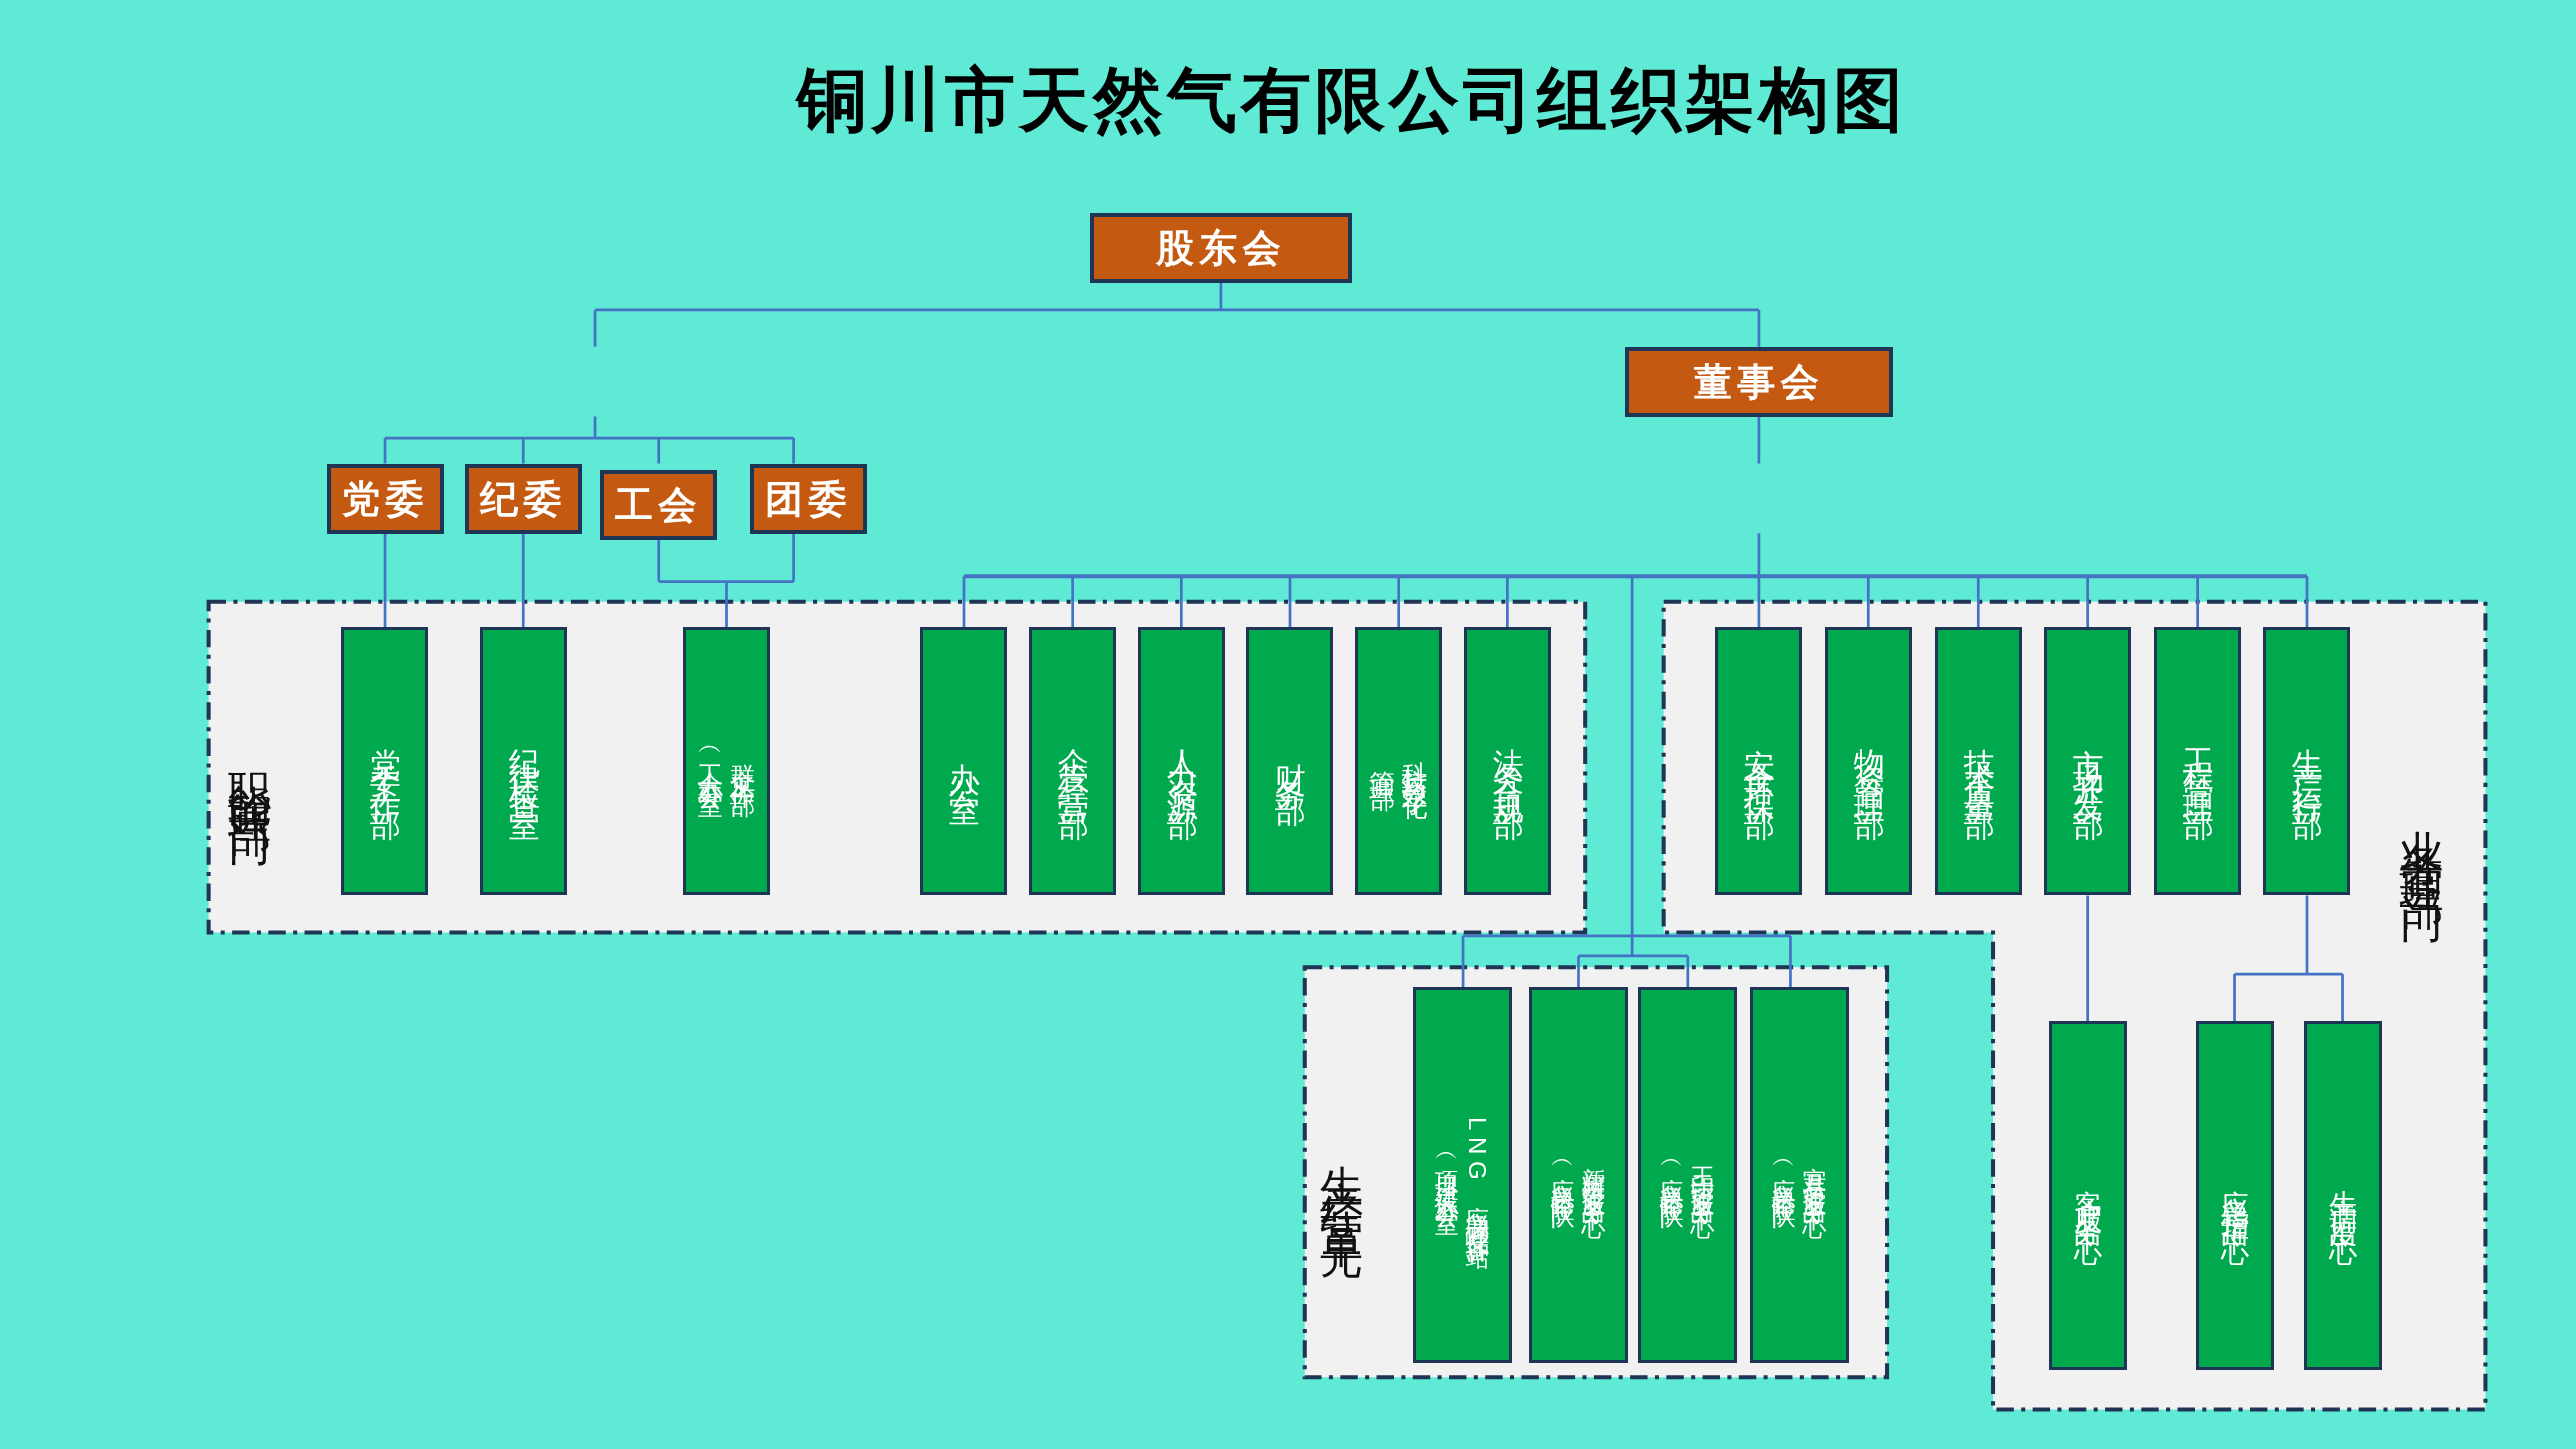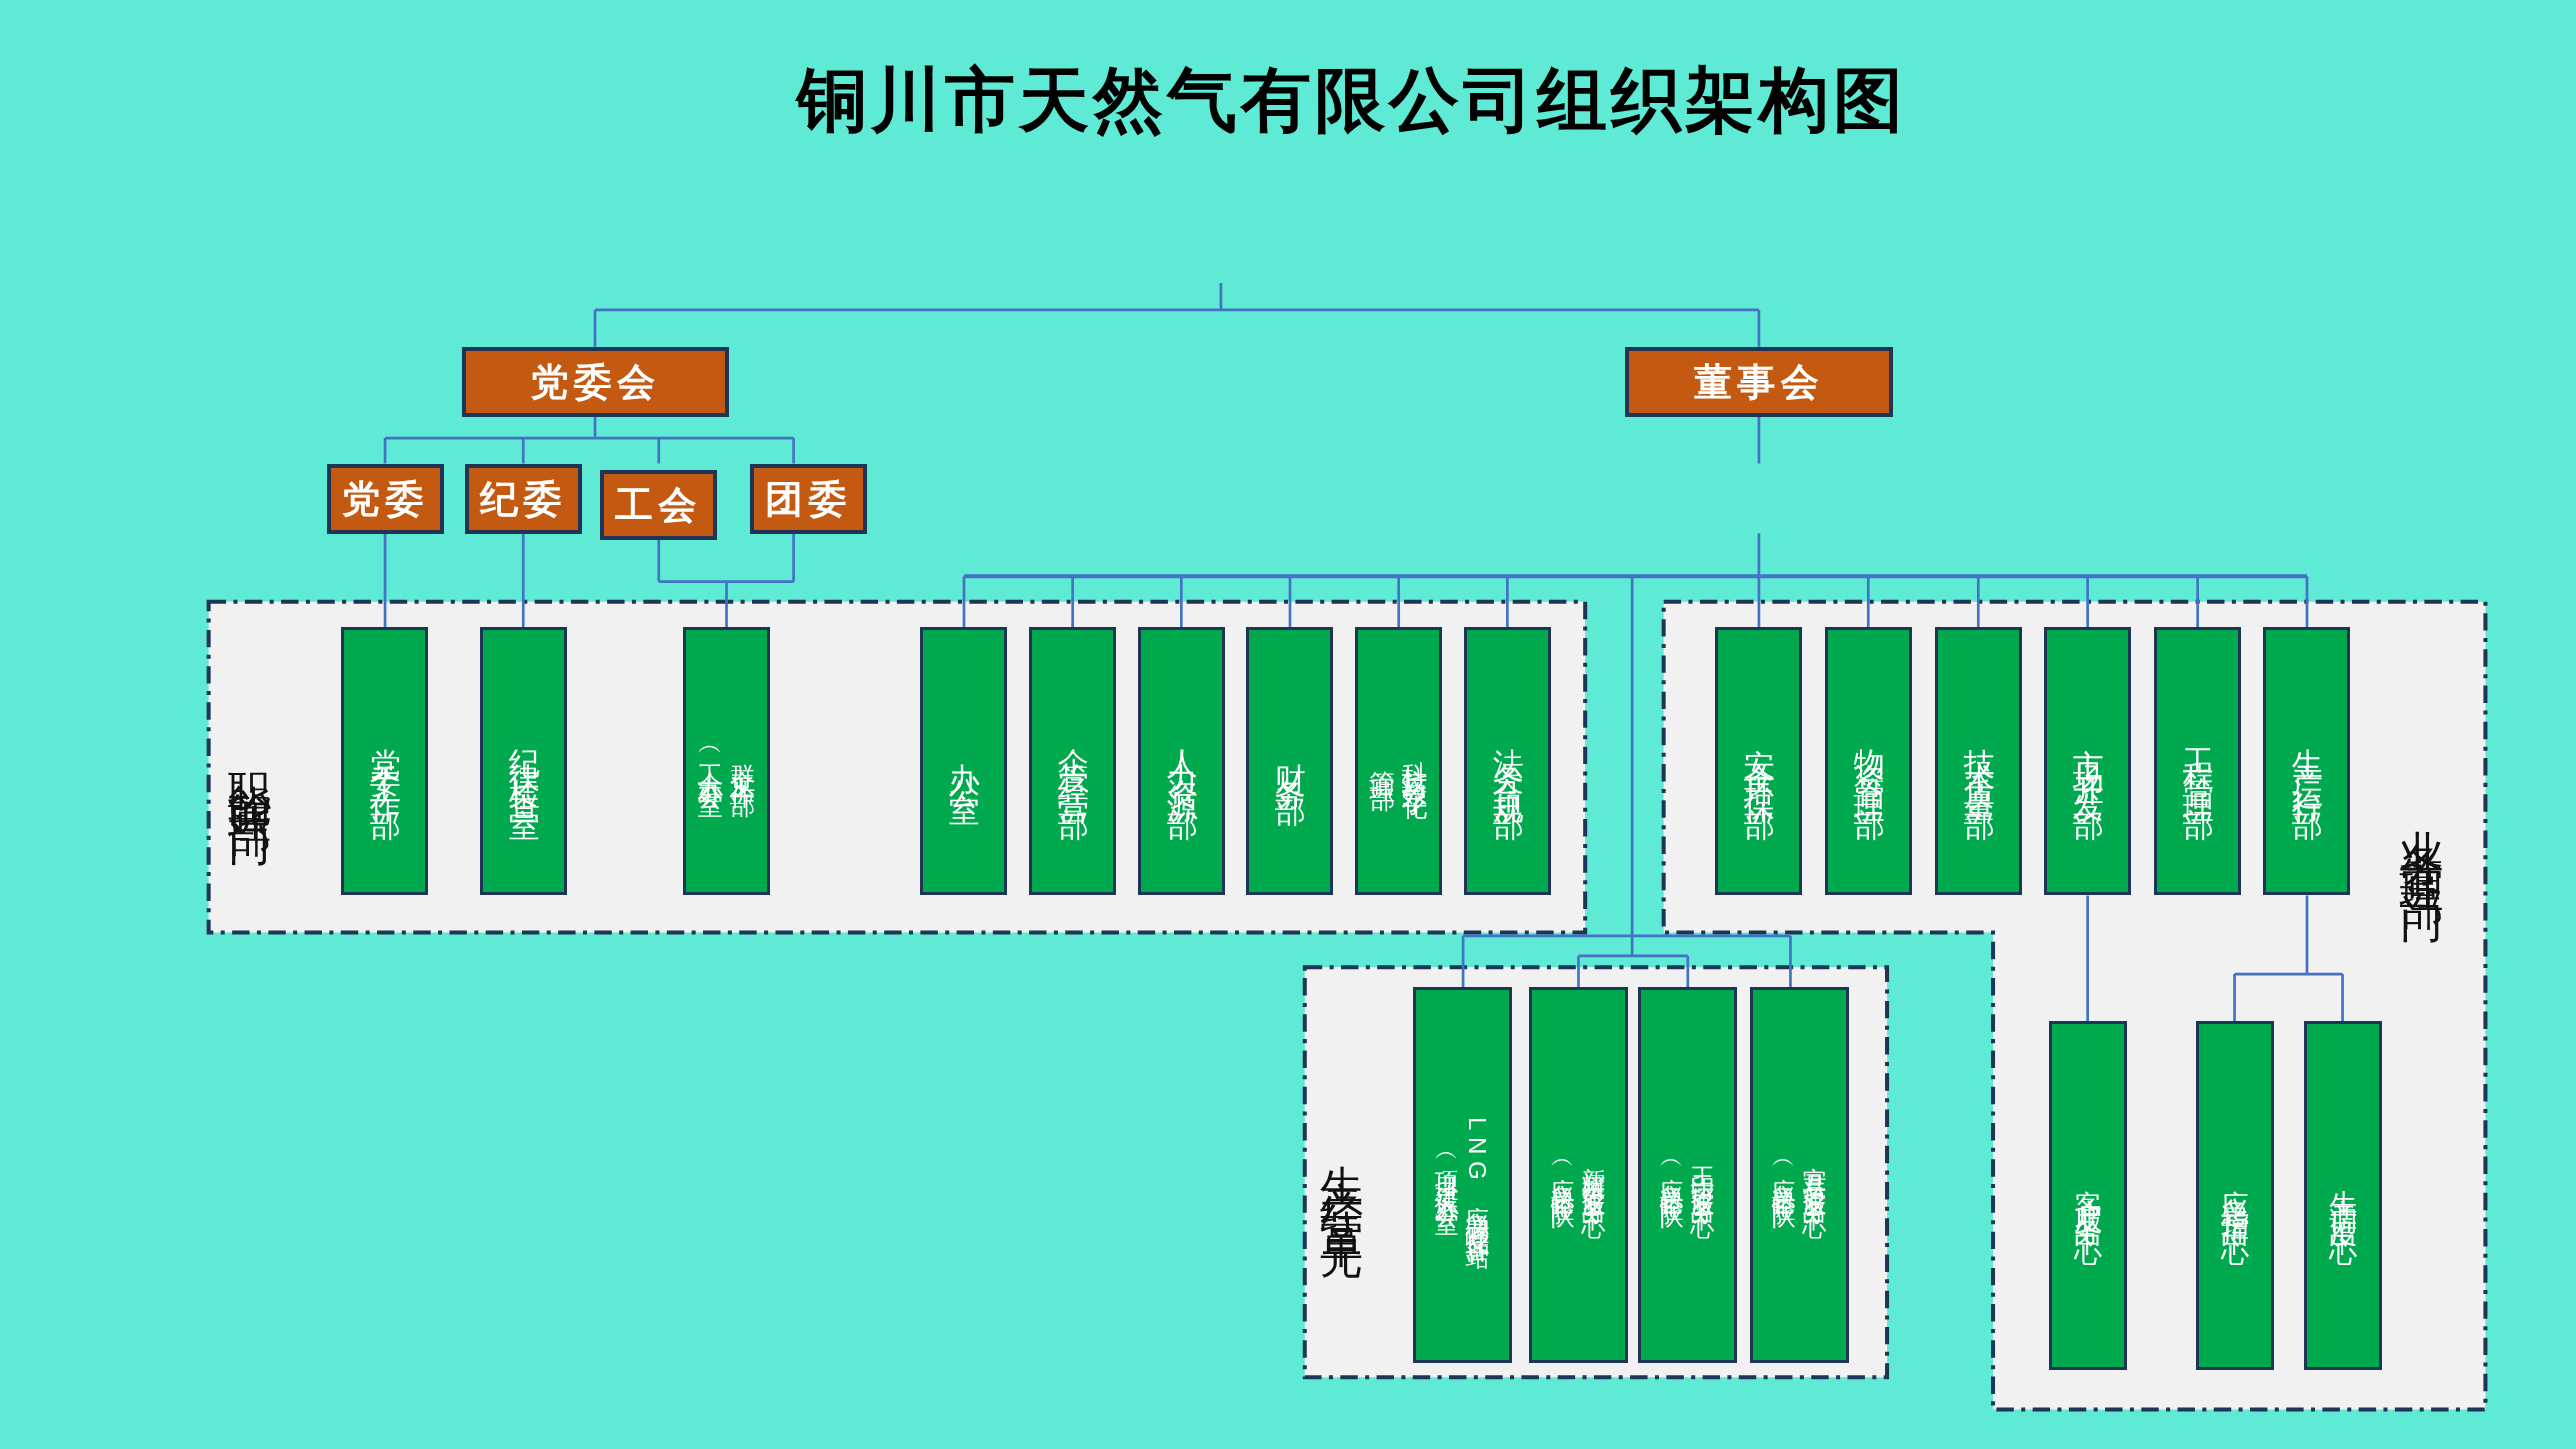--- a/index.html
+++ b/index.html
@@ -91,21 +91,21 @@
       <path d="M2785 859 V935 M2949 859 V935 M3112 859 V935 M3276 859 V935 M3439 859 V935"></path>
       <path d="M2433 859 V1395"></path>
       <path d="M2181 1395 H2669 M2181 1395 V1472 M2669 1395 V1472 M2433 1395 V1425 M2353 1425 H2516 M2353 1425 V1472 M2516 1425 V1472"></path>
       <path d="M3112 1335 V1522"></path>
       <path d="M3439 1335 V1452 M3331 1452 H3492 M3331 1452 V1522 M3492 1452 V1522"></path>
     </g>
   </svg>
 
   <div class="title">铜川市天然气有限公司组织架构图</div>
 
-  <div class="obox" style="left:462px;top:347px;width:267px;height:70px">党委会</div>
+  <div class="obox" style="left:1090px;top:213px;width:262px;height:70px">股东会</div>
   <div class="obox" style="left:1625px;top:347px;width:268px;height:70px">董事会</div>
   <div class="obox" style="left:327px;top:464px;width:117px;height:70px">党委</div>
   <div class="obox" style="left:465px;top:464px;width:117px;height:70px">纪委</div>
   <div class="obox" style="left:600px;top:470px;width:117px;height:70px">工会</div>
   <div class="obox" style="left:750px;top:464px;width:117px;height:70px">团委</div>
 
   <div class="zonelabel func" style="left:223px;top:621px;width:54px;height:295px">
     <span class="vcol">职能管理部门</span>
   </div>
   <div class="zonelabel biz" style="left:2394px;top:647px;width:56px;height:376px">

